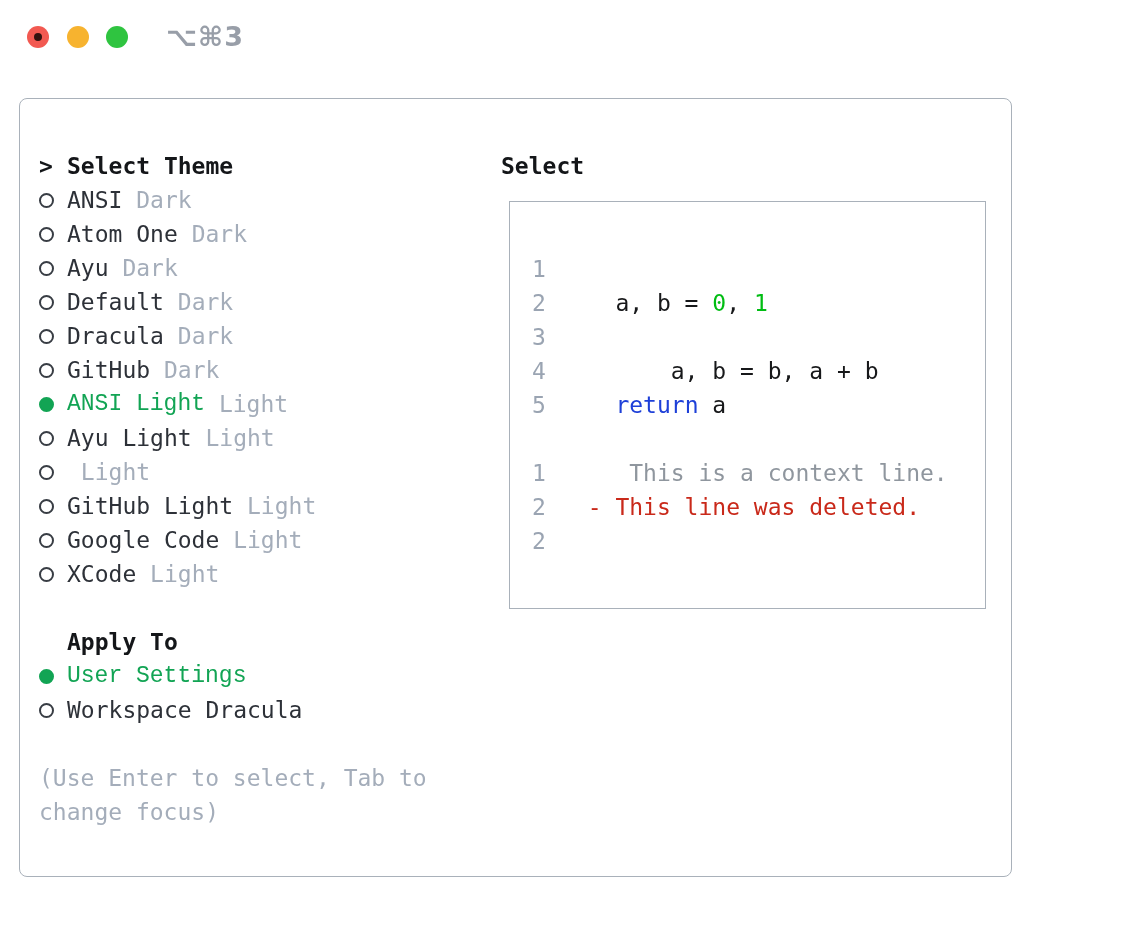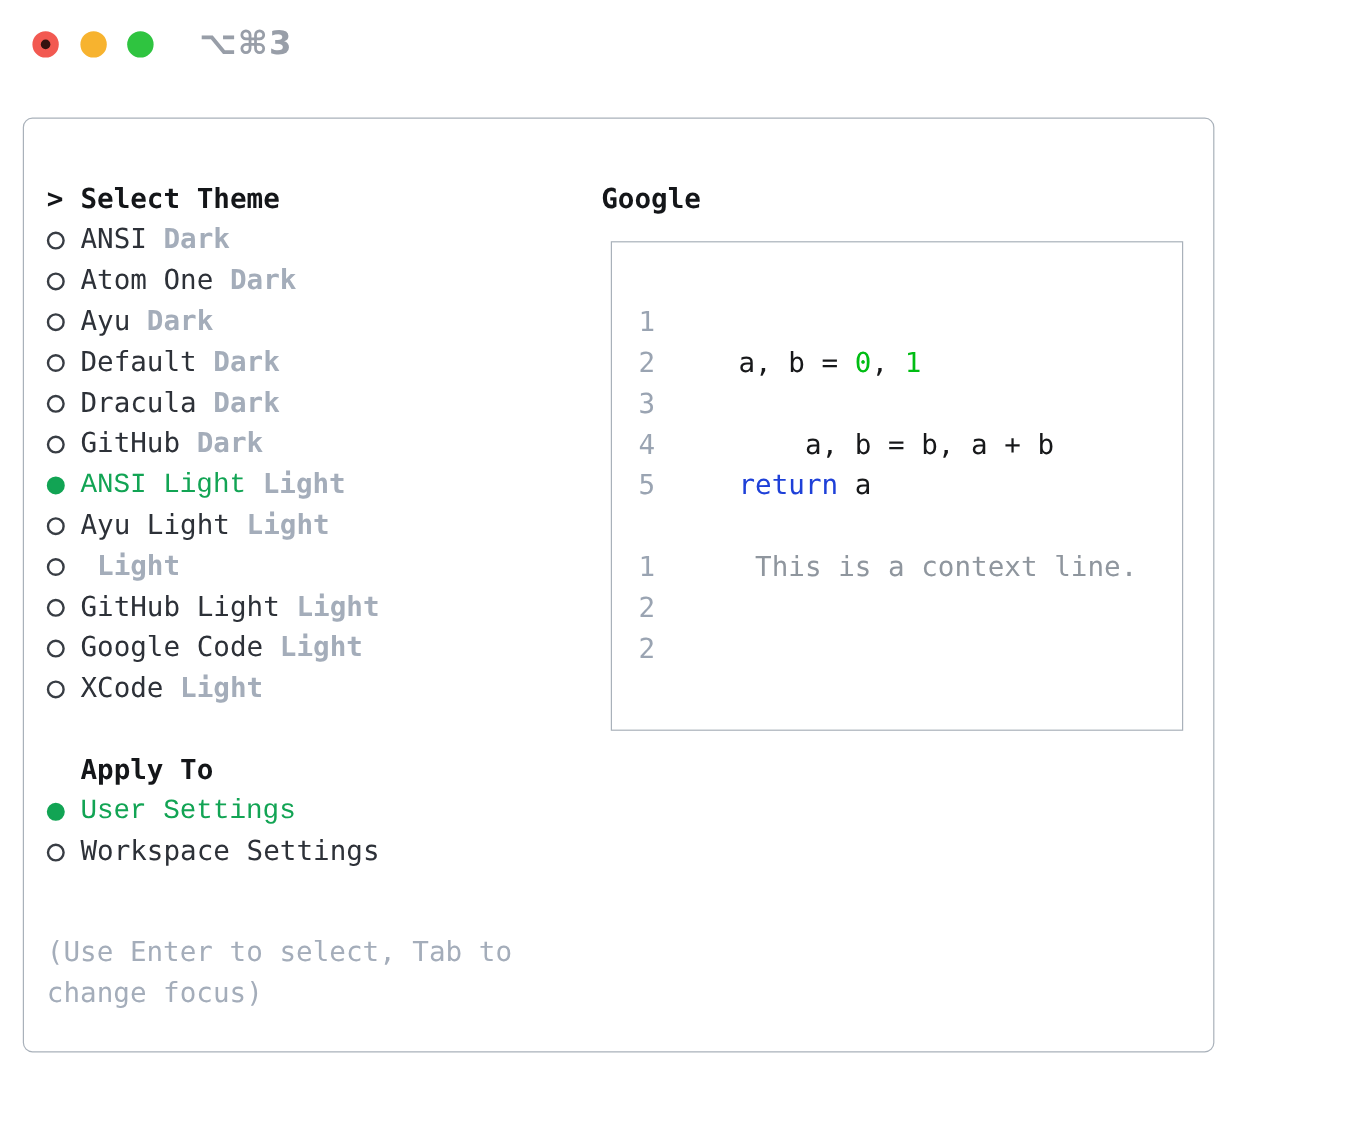--- a/index.html
+++ b/index.html
@@ -28,26 +28,26 @@
   .left-col{position:absolute;left:19px;top:50px;width:430px;}
   .row{display:flex;align-items:center;height:34px;font-size:23px;white-space:pre;}
   .marker{width:28px;flex:0 0 28px;display:flex;align-items:center;}
   .arrow{color:var(--header-text,#141619);font-weight:bold;}
   .header-label{font-weight:bold;color:var(--header-text,#141619);}
   .radio{
     width:11px;height:11px;border-radius:50%;
     border:2px solid #383d44;background:transparent;display:inline-block;
   }
   .theme-item .item-name,.apply-item .item-name{color:var(--item-text,#2d3138);}
-  .item-tag{color:var(--muted-text,#a4adba);font-weight:bold;}
+  .item-tag{color:var(--muted-text,#a4adba);}
   .selected .item-name{color:var(--accent-green,#12a454);font-family:Liberation Mono, monospace;}
   .selected .radio{background:var(--accent-green,#12a454);border-color:var(--accent-green,#12a454);}
   .apply-header{margin-top:34px;}
   .hint{
-    margin-top:50px;width:420px;font-size:23px;line-height:34px;
+    margin-top:34px;width:420px;font-size:23px;line-height:34px;
     color:var(--muted-text,#a4adba);white-space:normal;
   }
   
   .preview-label{position:absolute;left:481px;top:50px;}
   .preview-box{
     position:absolute;left:489px;top:102px;width:477px;height:408px;
     border:1.5px solid var(--panel-border,#a9b1ba);box-sizing:border-box;background:#fff;
     padding:50px 0 0 22px;overflow:hidden;
   }
   .code-line{display:flex;height:34px;align-items:center;font-size:23px;white-space:pre;}
@@ -161,29 +161,29 @@
       </div>
 
       <div id="apply-list">
   <div class="row apply-item selected">
     <span class="marker"><span class="radio"></span></span>
     <span class="item-name">User Settings</span>
   </div>
 
   <div class="row apply-item">
     <span class="marker"><span class="radio"></span></span>
-    <span class="item-name">Workspace Settings</span>
+    <span class="item-name">Workspace Dracula</span>
   </div>
 </div>
 
       <div class="hint">(Use Enter to select, Tab to change focus)</div>
     </div>
 
     <div class="row preview-label">
-      <span class="header-label">Google</span>
+      <span class="header-label">Select</span>
     </div>
 
     <div class="preview-box" id="preview-box">
   <div class="code-line">
     <span class="ln">1</span>
   </div>
 
   <div class="code-line">
     <span class="ln">2</span>
     <span class="code-text"><span class="seg-fg">    a, b = </span><span class="seg-lit">0</span><span class="seg-fg">, </span><span class="seg-lit">1</span></span>
@@ -208,20 +208,21 @@
     <span class="code-text"></span>
   </div>
 
   <div class="code-line">
     <span class="ln">1</span>
     <span class="code-text"><span class="seg-ctx">     This is a context line.</span></span>
   </div>
 
   <div class="code-line">
     <span class="ln">2</span>
+    <span class="code-text"><span class="seg-del">  - This line was deleted.</span></span>
   </div>
 
   <div class="code-line">
     <span class="ln">2</span>
   </div>
 </div>
 
   </div>
 </div>
 

